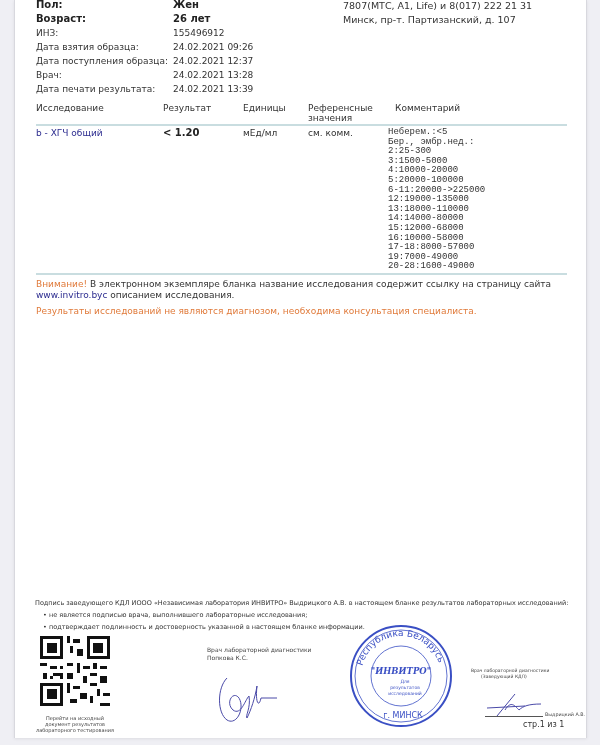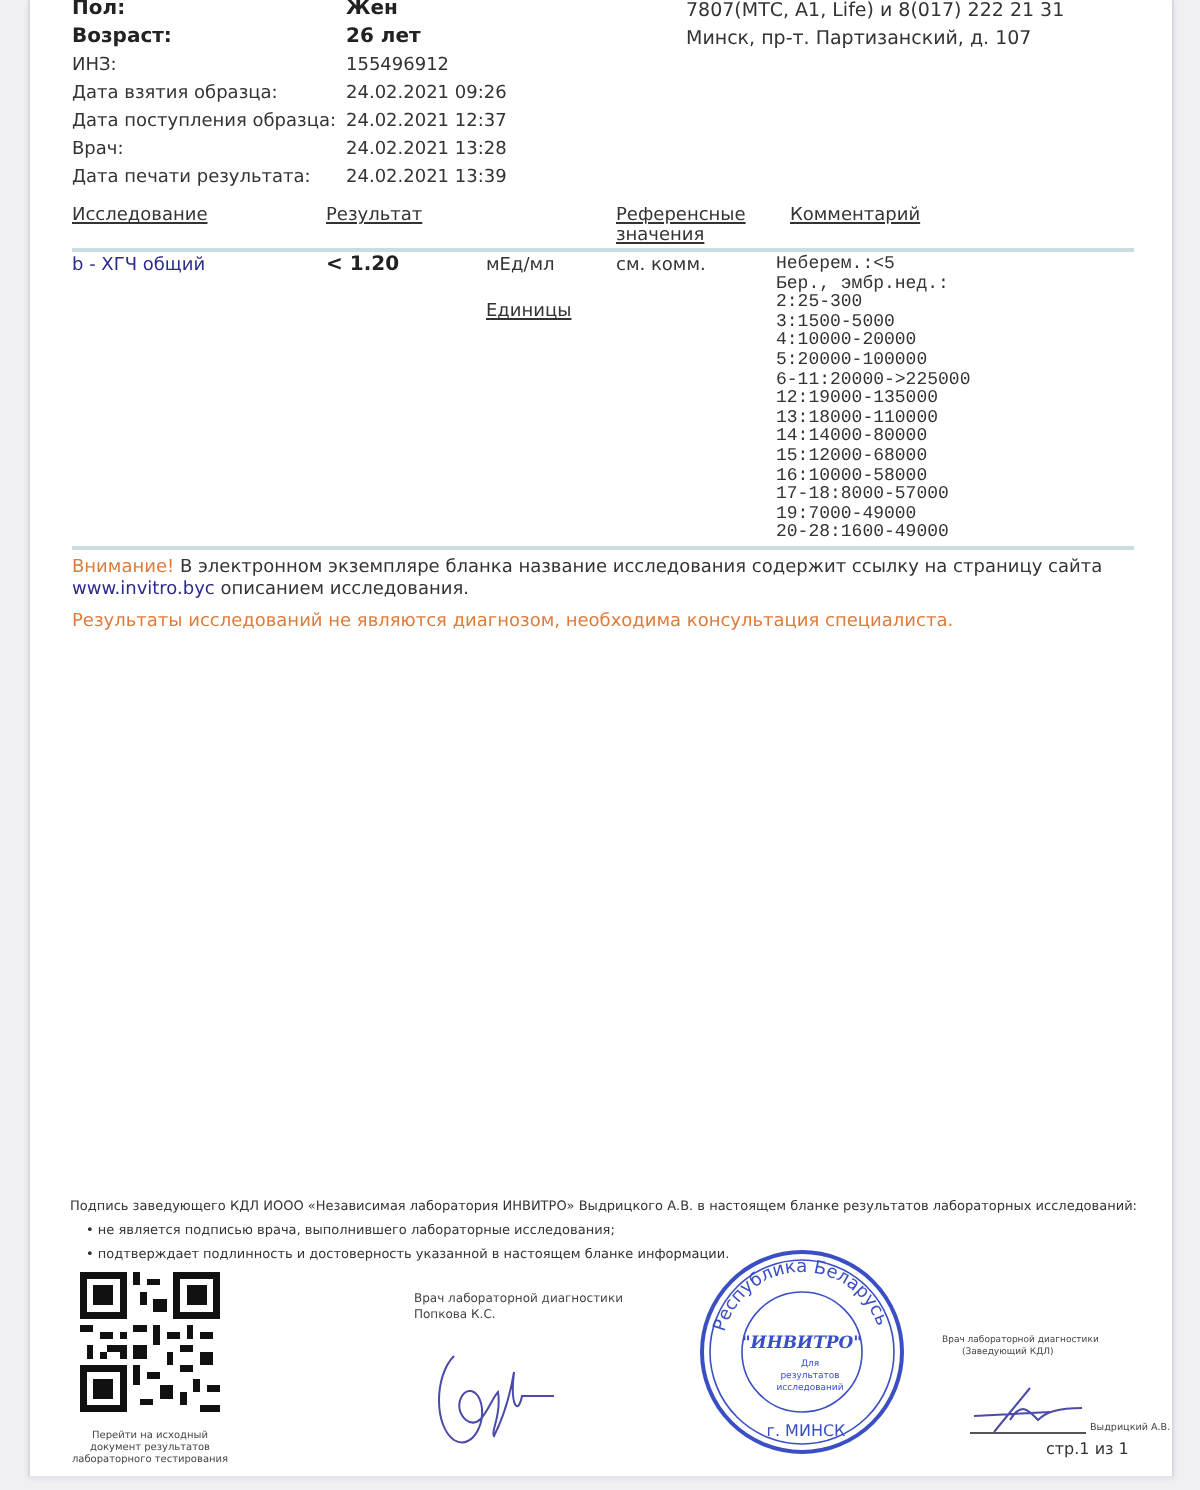--- a/index.html
+++ b/index.html
@@ -13,21 +13,21 @@
       position:absolute; left:14px; top:0; width:571px; height:738px;
       background:#fff;
       border-left:1px solid #d8d8de; border-right:1px solid #d8d8de;
       box-shadow:0 1px 3px rgba(0,0,0,0.08);
     }
     .txt { position:absolute; color:#333; font-size:9px; line-height:11px; white-space:nowrap; }
     .bold { font-weight:bold; font-size:10px; color:#222; }
     .info-label { left:21px; }
     .info-val { left:158px; }
     .contact { left:328px; color:#333; font-size:9.5px; }
-    .th { color:#333; font-size:9px;text-decoration:underline; }
+    .th { color:#333; font-size:9px; }
     .hr { position:absolute; height:2px; background:#c9dde0; left:21px; width:531px; }
     .blue { color:#2b2b8f; }
     .orange { color:#e07a3a; }
     .comment-block { position:absolute; left:373px; top:128px; font-size:9px; line-height:9.6px; color:#333;font-family:Liberation Mono, monospace; }
     .comment-block div { white-space:nowrap; }
     .small { font-size:6.5px; line-height:9px; color:#333; }
     .tiny { font-size:5px; line-height:6px; color:#444; }
     .qr { position:absolute; left:25px; top:636px; width:70px; height:70px; }
     .stamp { position:absolute; left:332px; top:622px; width:108px; height:108px; }
   </style>
@@ -58,21 +58,21 @@
     <div class="txt info-label" style="top:84px;">Дата печати результата:</div>
     <div class="txt info-val" style="top:84px;">24.02.2021 13:39</div>
   </div>
 
   <div class="txt contact" style="top:0px;">7807(МТС, A1, Life) и 8(017) 222 21 31</div>
   <div class="txt contact" style="top:14px;">Минск, пр-т. Партизанский, д. 107</div>
 
   <div>
     <div class="txt th" style="left:21px; top:103px;">Исследование</div>
     <div class="txt th" style="left:148px; top:103px;">Результат</div>
-    <div class="txt th" style="left:228px; top:103px;margin-top:48px;">Единицы</div>
+    <div class="txt th" style="left:228px; top:103px;">Единицы</div>
     <div class="txt th" style="left:293px; top:103px;">Референсные</div>
     <div class="txt th" style="left:293px; top:113px;">значения</div>
     <div class="txt th" style="left:380px; top:103px;">Комментарий</div>
 
     <div class="hr" style="top:124px;"></div>
 
     <div>
       <a class="txt blue" style="left:21px; top:128px; text-decoration:none;">b - ХГЧ общий</a>
       <div class="txt bold" style="left:148px; top:127px;">&lt; 1.20</div>
       <div class="txt" style="left:228px; top:128px;">мЕд/мл</div>

